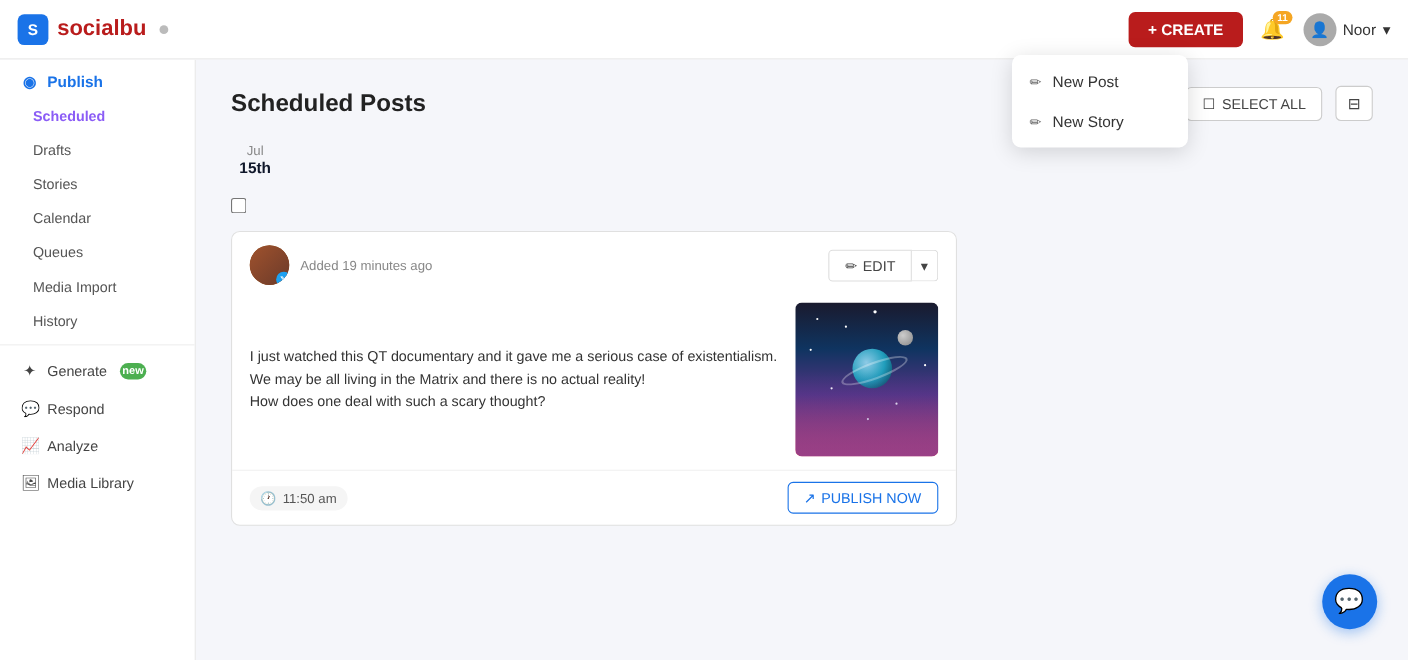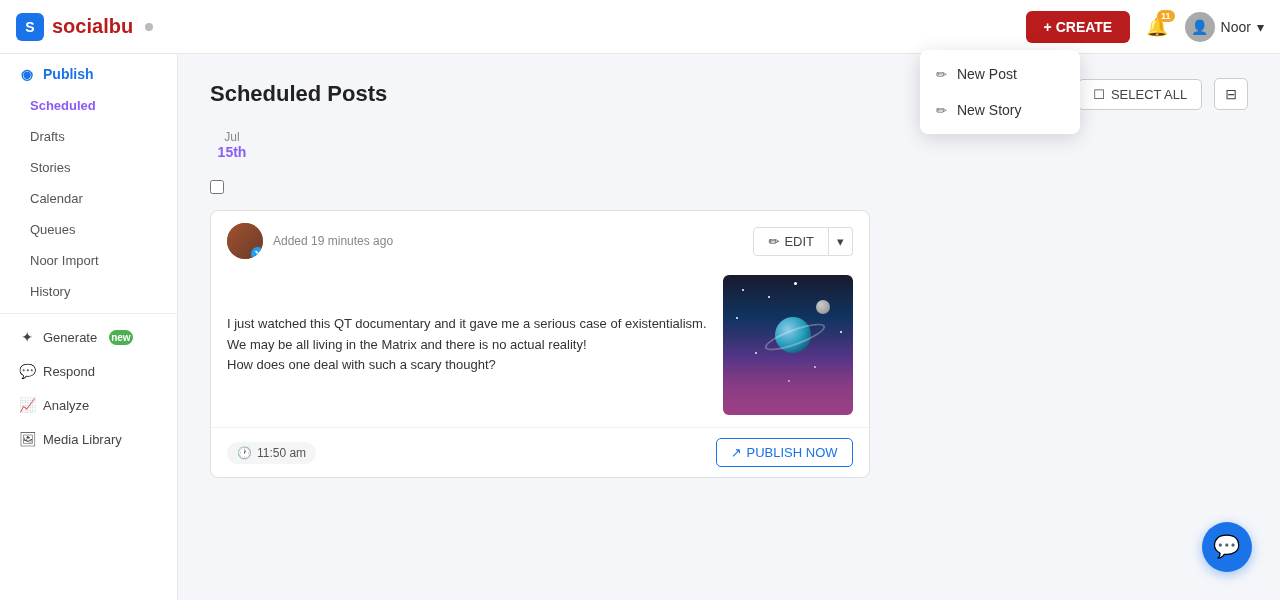--- a/index.html
+++ b/index.html
@@ -255,21 +255,21 @@
       text-align: center;
       min-width: 44px;
     }
     .date-month {
       font-size: 12px;
       color: #888;
       font-weight: 500;
     }
     .date-day {
       font-size: 14px;
-      color: #8b5cf6;
+      color: #0f172a;
       font-weight: 600;
     }
     .post-checkbox {
       margin-top: 4px;
       accent-color: #1a73e8;
       width: 14px;
       height: 14px;
       cursor: pointer;
     }
     .post-card {
@@ -498,21 +498,21 @@
     <div class="sidebar-sub-item">
       <span>Stories</span>
     </div>
     <div class="sidebar-sub-item">
       <span>Calendar</span>
     </div>
     <div class="sidebar-sub-item">
       <span>Queues</span>
     </div>
     <div class="sidebar-sub-item">
-      <span>Noor Import</span>
+      <span>Media Import</span>
     </div>
     <div class="sidebar-sub-item">
       <span>History</span>
     </div>
     <div class="sidebar-divider"></div>
     <div class="sidebar-item">
       <span class="item-icon">✦</span>
       <span>Generate</span>
       <span class="badge-new">new</span>
     </div>

